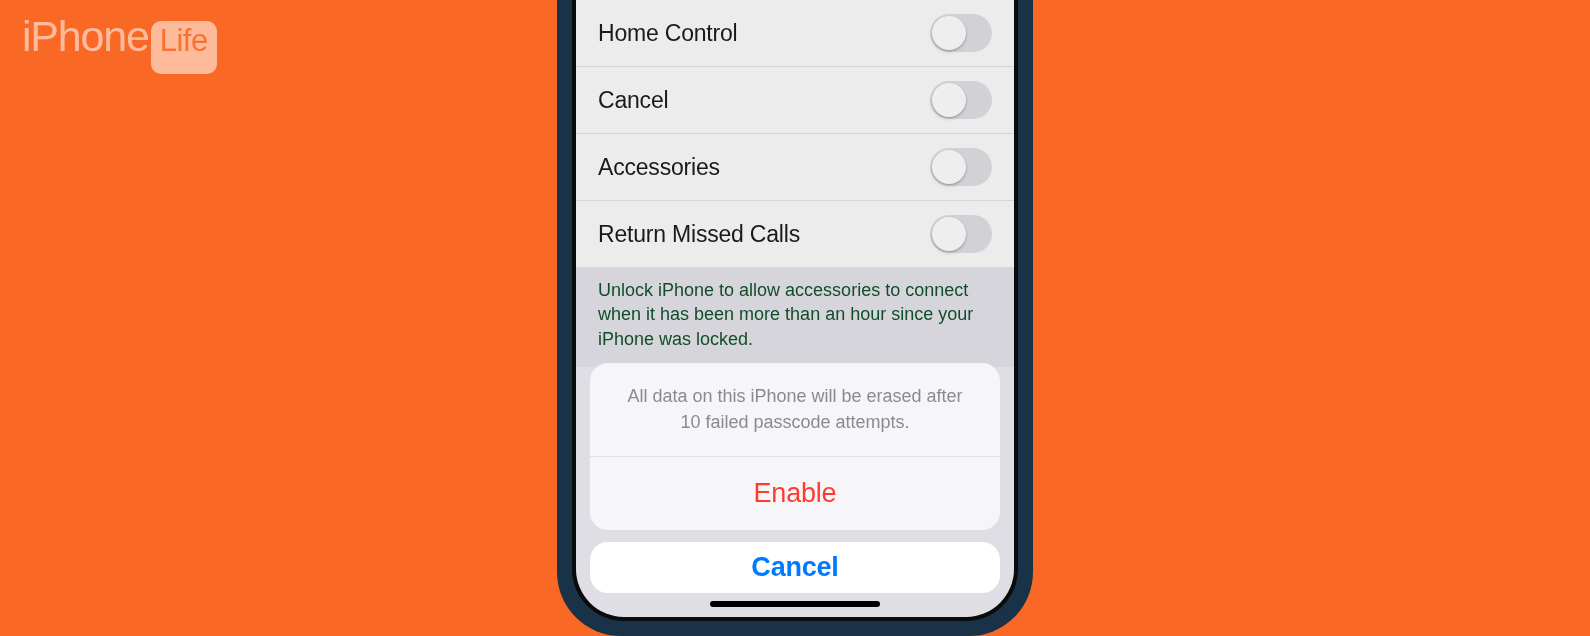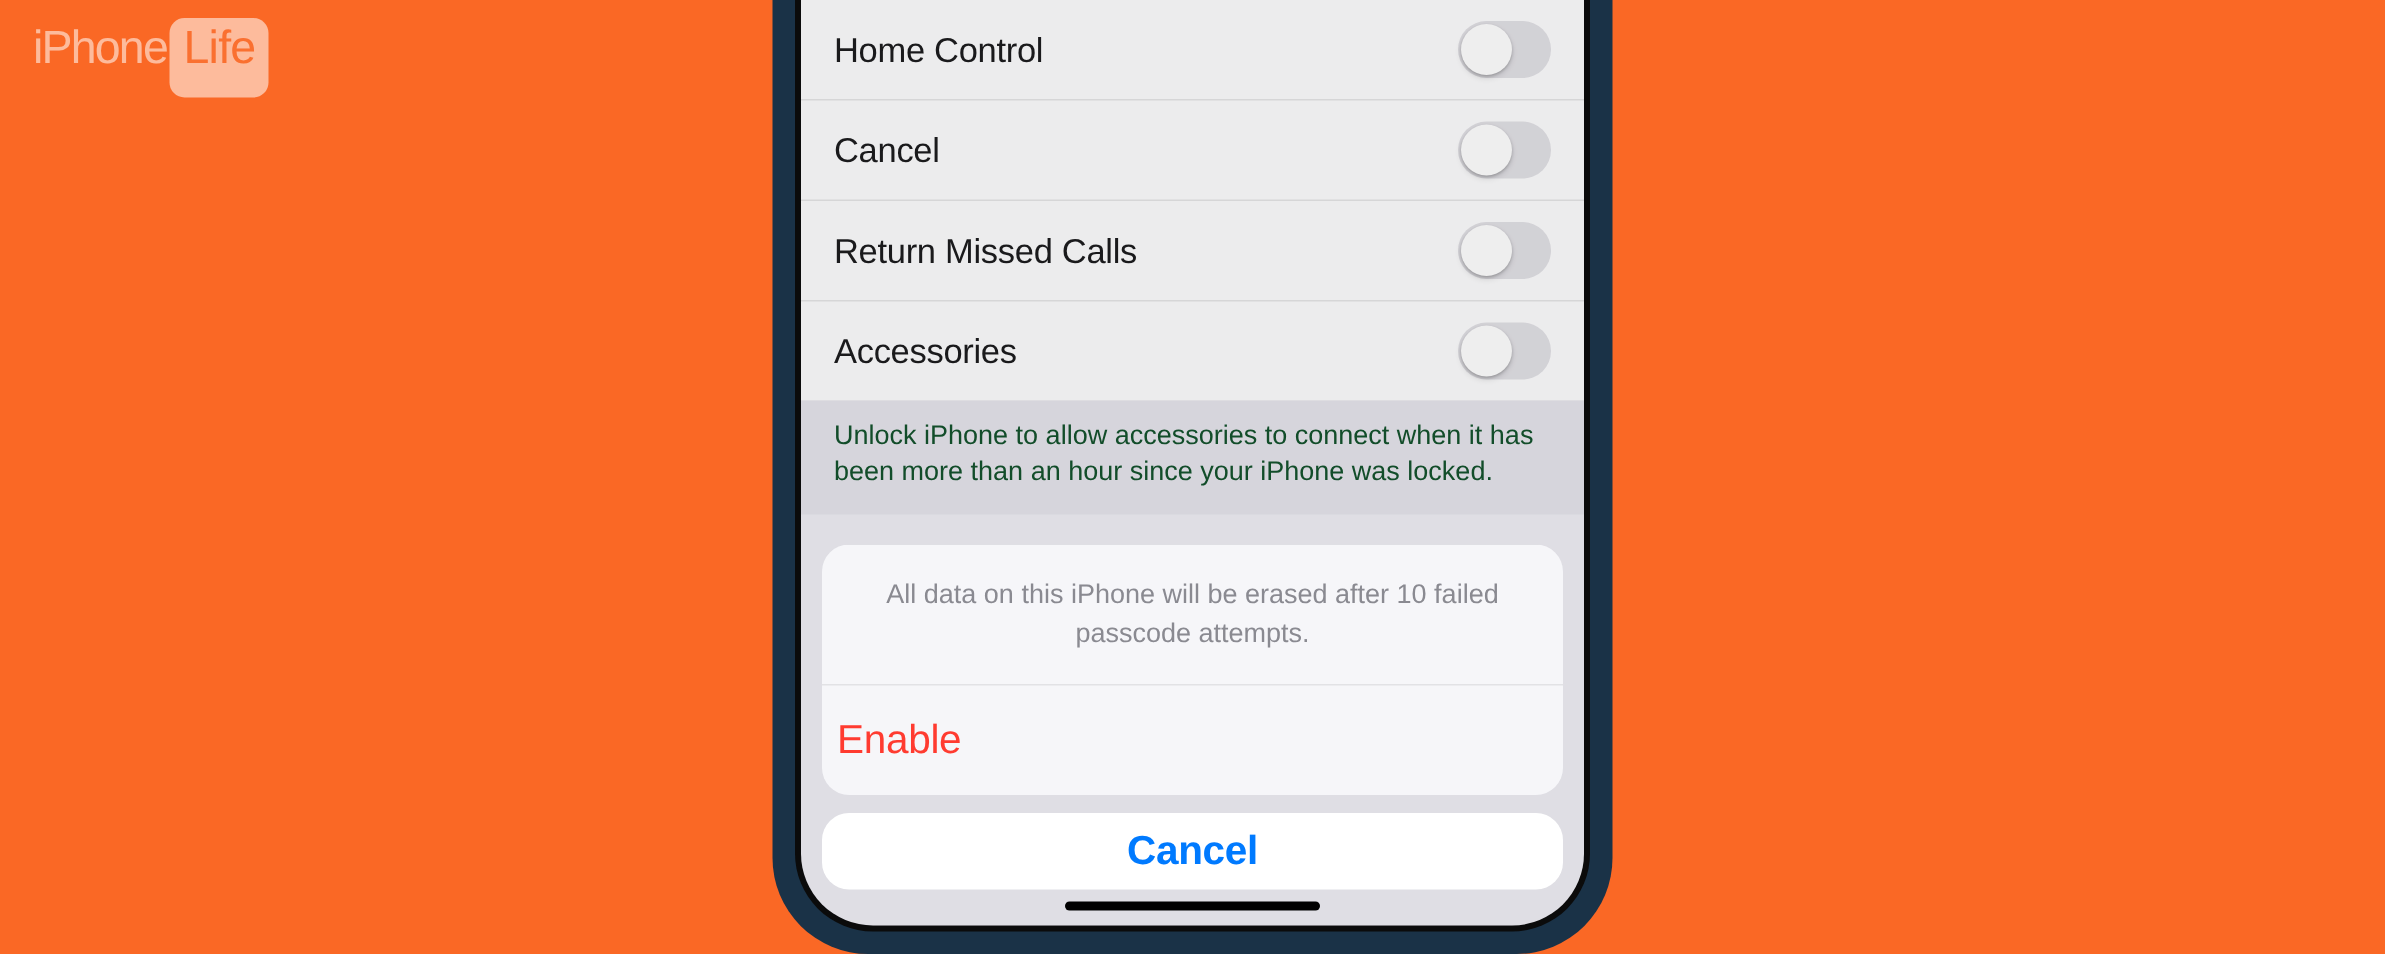--- a/index.html
+++ b/index.html
@@ -15,21 +15,21 @@
     position: absolute;
     top: 12px;
     left: 22px;
     display: flex;
     align-items: baseline;
     color: rgba(255,255,255,0.55);
     font-weight: 300;
     user-select: none;
   }
   .watermark .iphone-text {
-    font-size: 31px;
+    font-size: 43px;
     letter-spacing: -1.2px;
   }
   .watermark .life-tag {
     background: rgba(255,255,255,0.55);
     color: transparent;
     border-radius: 10px;
     margin-left: 2px;
     padding: 2px 9px 15px 9px;
     position: relative;
     top: 0px;
@@ -41,21 +41,21 @@
     color: #fa6825;
     opacity: 0.9;
   }
 
   
   .phone {
     position: absolute;
     left: 50%;
     top: 0;
     transform: translateX(-50%);
-    width: 560px;
+    width: 476px;
     height: 636px;
     background: #1a3247;
     border-radius: 0 0 64px 64px;
     padding: 0 15px 15px 15px;
   }
   .phone-inner {
     width: 100%;
     height: 100%;
     background: #0b0b0b;
     border-radius: 0 0 52px 52px;
@@ -142,21 +142,21 @@
   }
   .sheet-message {
     padding: 20px 26px 21px 26px;
     text-align: center;
     font-size: 18px;
     line-height: 1.45;
     color: #8a8a91;
     border-bottom: 1px solid rgba(0,0,0,0.08);
   }
   .sheet-action {
-    text-align: left;
+    text-align: center;
     padding: 21px 10px;
     font-size: 27px;
     letter-spacing: -0.2px;
   }
   .destructive { color: #ff3b30; }
 
   .cancel-card {
     margin-top: 12px;
     background: #ffffff;
     border-radius: 18px;
@@ -197,25 +197,25 @@
       <div class="settings-list">
         <div class="row">
           <span class="row-label">Home Control</span>
           <span class="toggle"></span>
         </div>
         <div class="row">
           <span class="row-label">Cancel</span>
           <span class="toggle"></span>
         </div>
         <div class="row">
+          <span class="row-label">Accessories</span>
+          <span class="toggle"></span>
+        </div>
+        <div class="row">
           <span class="row-label">Return Missed Calls</span>
-          <span class="toggle"></span>
-        </div>
-        <div class="row">
-          <span class="row-label">Accessories</span>
           <span class="toggle"></span>
         </div>
       </div>
 
       <div class="footer-note">Unlock iPhone to allow accessories to connect when it has been more than an hour since your iPhone was locked.</div>
 
       <div class="dim"></div>
 
       <div class="sheet-wrap">
         <div class="sheet-card">

